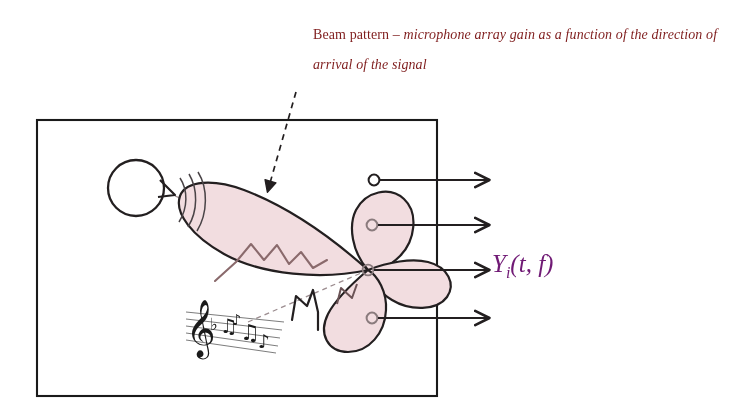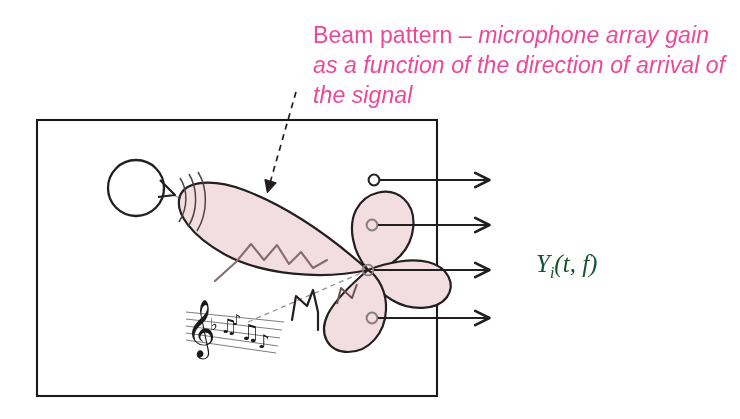--- a/index.html
+++ b/index.html
@@ -15,39 +15,39 @@
     overflow: hidden;
     font-family: "Liberation Sans", sans-serif;
   }
 
   
   #caption {
     position: absolute;
     left: 313px;
     top: 20px;
     width: 420px;
-    font-size: 23px;
+    font-size: 14px;
     line-height: 30px;
-    color: #ec4899;
+    color: #7f1d1d;
     letter-spacing: 0.1px;
+    font-family: Liberation Serif, serif;
   }
   #caption .lead { font-style: normal; }
   #caption .emph { font-style: italic; }
 
   
   #output-label {
     position: absolute;
     left: 492px;
     top: 250px;
     font-family: "Liberation Serif", serif;
     font-style: italic;
     font-size: 25px;
-    color: #14532d;
+    color: #701a75;
     white-space: nowrap;
-    margin-left: 44px;
   }
   #output-label .sub {
     font-size: 16px;
     vertical-align: sub;
     font-style: italic;
   }
 
   
   #watermark {
     position: absolute;

